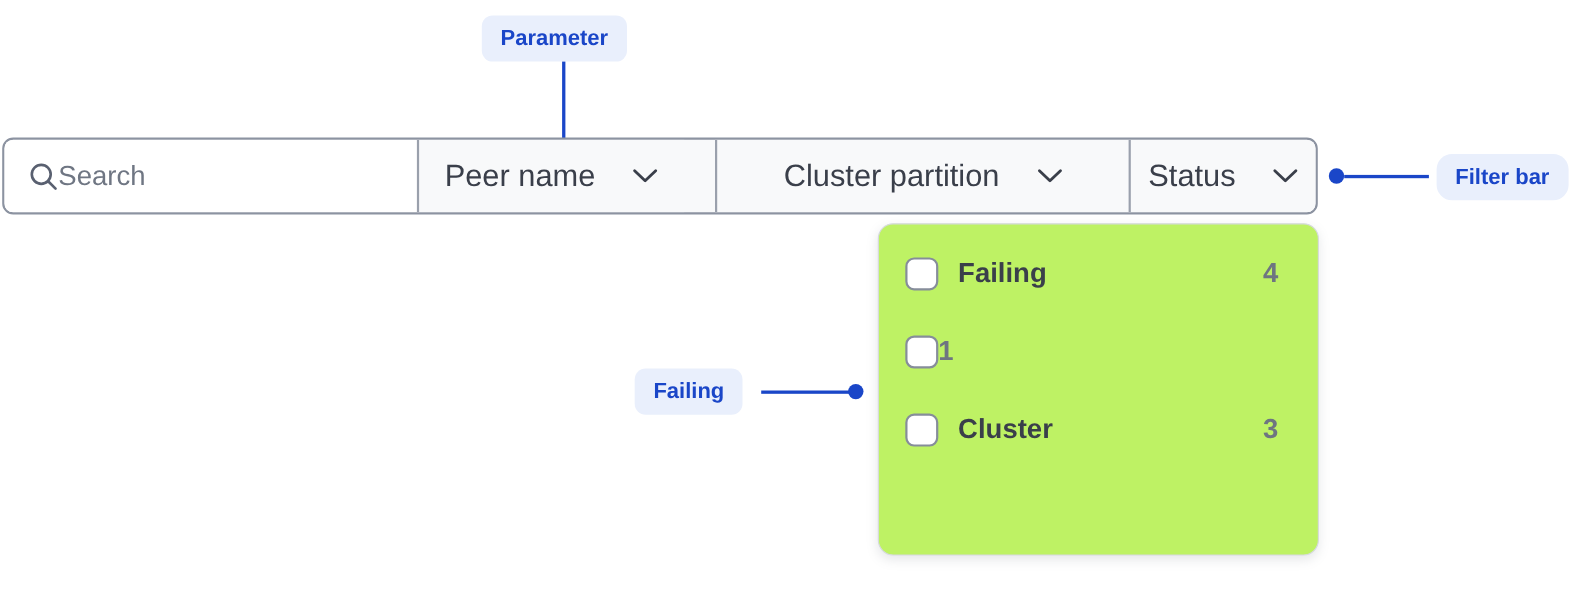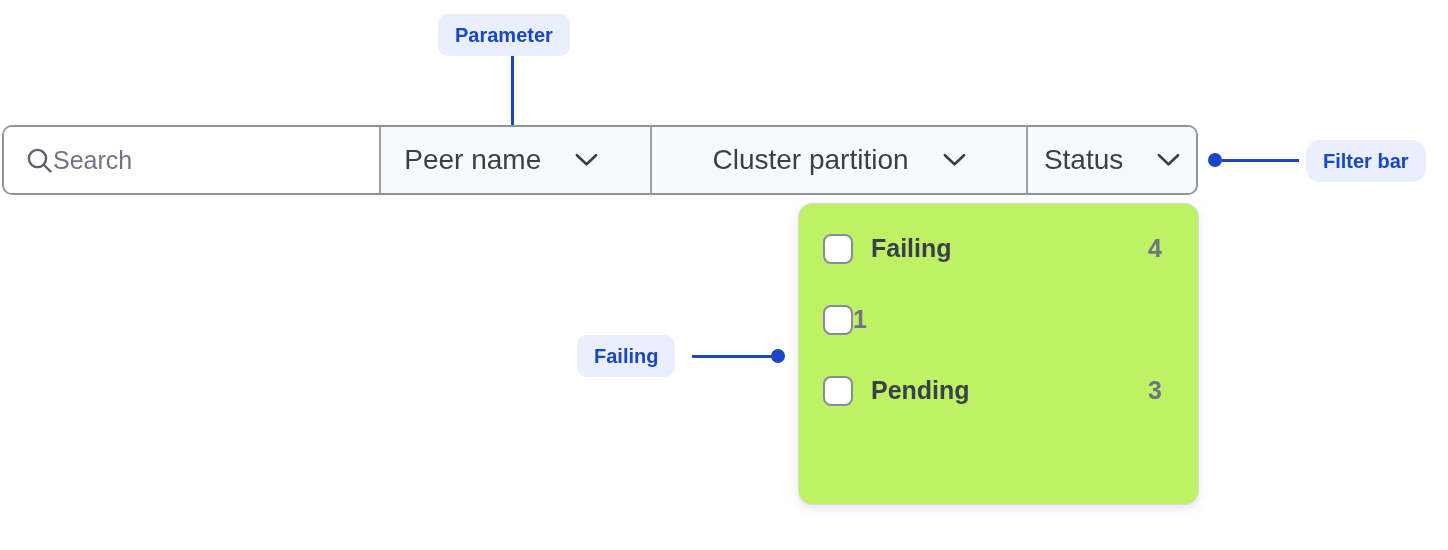--- a/index.html
+++ b/index.html
@@ -172,20 +172,20 @@
     <span class="cbox"></span>
     <span class="opt-label">Failing</span>
     <span class="opt-count">4</span>
   </div>
   <div class="opt-row">
     <span class="cbox"></span>
     <span class="opt-count">1</span>
   </div>
   <div class="opt-row">
     <span class="cbox"></span>
-    <span class="opt-label">Pending</span>
+    <span class="opt-label">Cluster</span>
     <span class="opt-count">3</span>
   </div>
 </div>
 
 <div class="badge badge-values">Failing</div>
 <div class="conn conn-horiz values-line"></div>
 <div class="dot values-dot"></div>
 
 </body></html>

